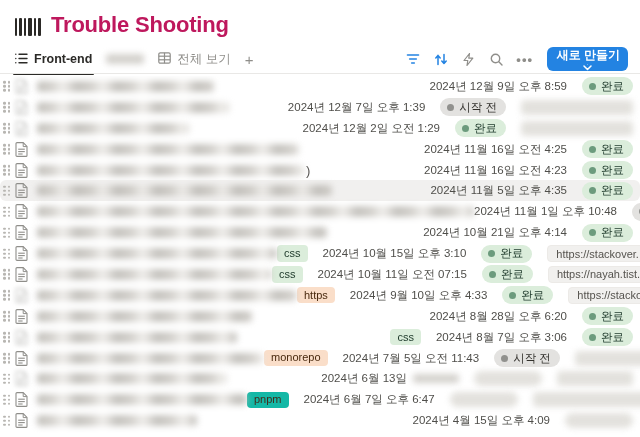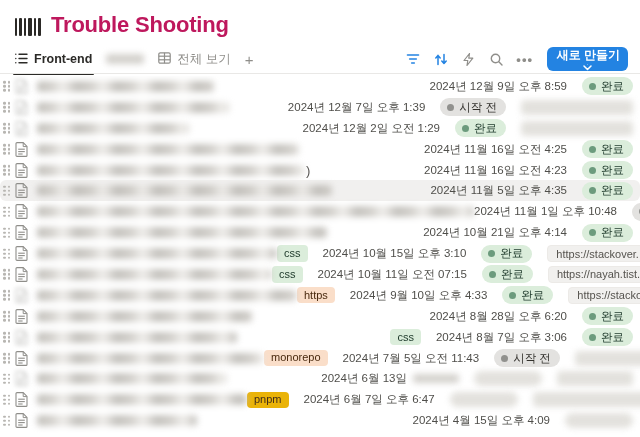--- a/index.html
+++ b/index.html
@@ -591,21 +591,21 @@
               <path d="M8.2 0.9 V4.6 H11.8" stroke-width="1"></path>
               <line x1="3.2" y1="7.2" x2="9.8" y2="7.2"></line>
               <line x1="3.2" y1="9.6" x2="9.8" y2="9.6"></line>
               <line x1="3.2" y1="12" x2="7.6" y2="12"></line>
             </g>
           </svg>
     </span>
     <span class="blurbar" style="width: 210px;"></span>
 
     <span class="rprops">
-          <span class="tag" style="background: #eab308; color: rgb(64, 44, 27);">pnpm</span>
+          <span class="tag" style="background: #14b8a6; color: rgb(64, 44, 27);">pnpm</span>
           <span class="date">2024년 6월 7일 오후 6:47</span>
           <span class="status blurpill" style="width: 52px;">&nbsp;</span>
           <span class="url blurpill" style="width: 110px; border: none;">&nbsp;</span>
         </span>
   </div>
       <div class="row">
     <span class="drag" hidden="">
       <i></i>
           <i></i>
           <i></i>

